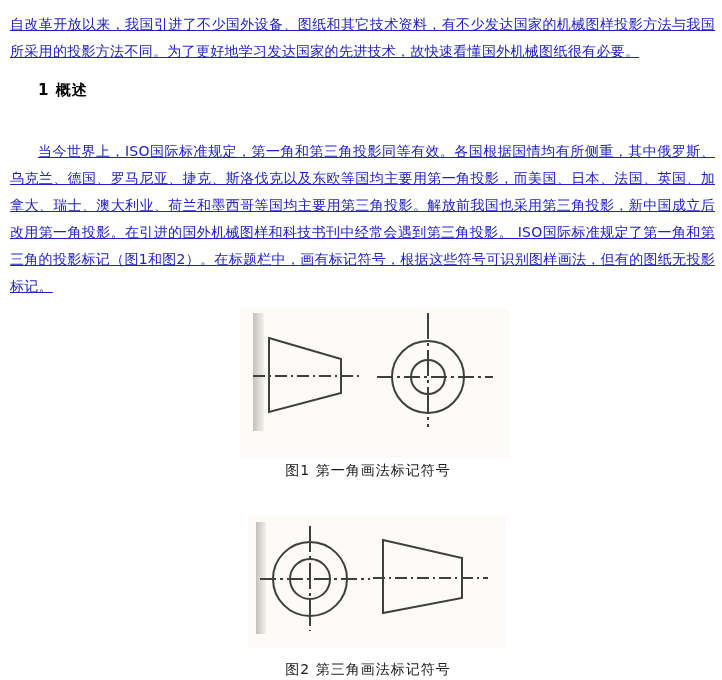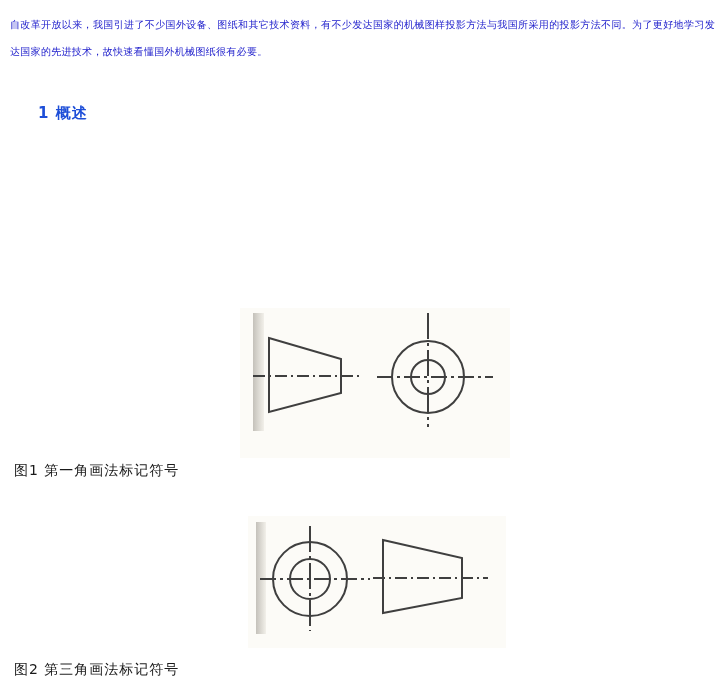--- a/index.html
+++ b/index.html
@@ -3,31 +3,31 @@
 <meta charset="utf-8">
 <style>
   html,body{margin:0;padding:0;}
   body{
     width:722px;height:680px;background:#ffffff;position:relative;overflow:hidden;
     font-family:"DejaVu Sans","Liberation Sans",sans-serif;
   }
   .page{position:absolute;inset:0;}
   .para{
     position:absolute;left:10px;width:705px;margin:0;
-    font-size:10px;line-height:27px;color:#2121cc;
-    text-align:justify;letter-spacing:0.3px;
+    font-size:14px;line-height:27px;color:#2121cc;
+    text-align:justify;letter-spacing:0.3px;text-decoration:underline;
   }
   .intro{top:11px;}
   .overview{top:138px;text-indent:2em;}
   .heading{
-    position:absolute;left:38px;top:104px;margin:0;
-    font-size:15px;font-weight:bold;color:#1d4ed8;letter-spacing:1px;
+    position:absolute;left:38px;top:81px;margin:0;
+    font-size:15px;font-weight:bold;color:#000000;letter-spacing:1px;
   }
   .caption{
-    position:absolute;left:14px;width:708px;text-align:left;
+    position:absolute;left:14px;width:708px;text-align:center;
     font-size:14px;color:#1a1a1a;letter-spacing:1px;
   }
   .cap1{top:462px;}
   .cap2{top:650px;margin-top:11px;}
   .scan{position:absolute;background:#fcfbf7;}
   .fig1{left:240px;top:308px;width:270px;height:150px;}
   .fig2{left:248px;top:516px;width:258px;height:132px;}
   .scan-band{position:absolute;background:linear-gradient(to right,#c4c1ba,#f2f0ea);}
   .band1{left:13px;top:5px;width:11px;height:118px;}
   .band2{left:8px;top:6px;width:10px;height:112px;}
@@ -35,20 +35,21 @@
 </style>
 </head>
 <body>
 
 <div class="page">
 
   <p class="para intro">自改革开放以来，我国引进了不少国外设备、图纸和其它技术资料，有不少发达国家的机械图样投影方法与我国所采用的投影方法不同。为了更好地学习发达国家的先进技术，故快速看懂国外机械图纸很有必要。</p>
 
   <h3 class="heading">1 概述</h3>
 
+  <p class="para overview">当今世界上，ISO国际标准规定，第一角和第三角投影同等有效。各国根据国情均有所侧重，其中俄罗斯、乌克兰、德国、罗马尼亚、捷克、斯洛伐克以及东欧等国均主要用第一角投影，而美国、日本、法国、英国、加拿大、瑞士、澳大利业、荷兰和墨西哥等国均主要用第三角投影。解放前我国也采用第三角投影，新中国成立后改用第一角投影。在引进的国外机械图样和科技书刊中经常会遇到第三角投影。 ISO国际标准规定了第一角和第三角的投影标记（图1和图2）。在标题栏中，画有标记符号，根据这些符号可识别图样画法，但有的图纸无投影标记。</p>
 
   <div class="scan fig1">
     <div class="scan-band band1"></div>
     <svg width="270" height="150" viewBox="0 0 270 150">
       <g stroke="#3f3f3f" stroke-width="2" fill="none">
 
         <polygon points="29,30 101,51 101,85 29,104"></polygon>
         <line x1="13" y1="68" x2="122" y2="68" stroke-dasharray="12 4 2 4"></line>
 
         <circle cx="188" cy="69" r="36"></circle>

